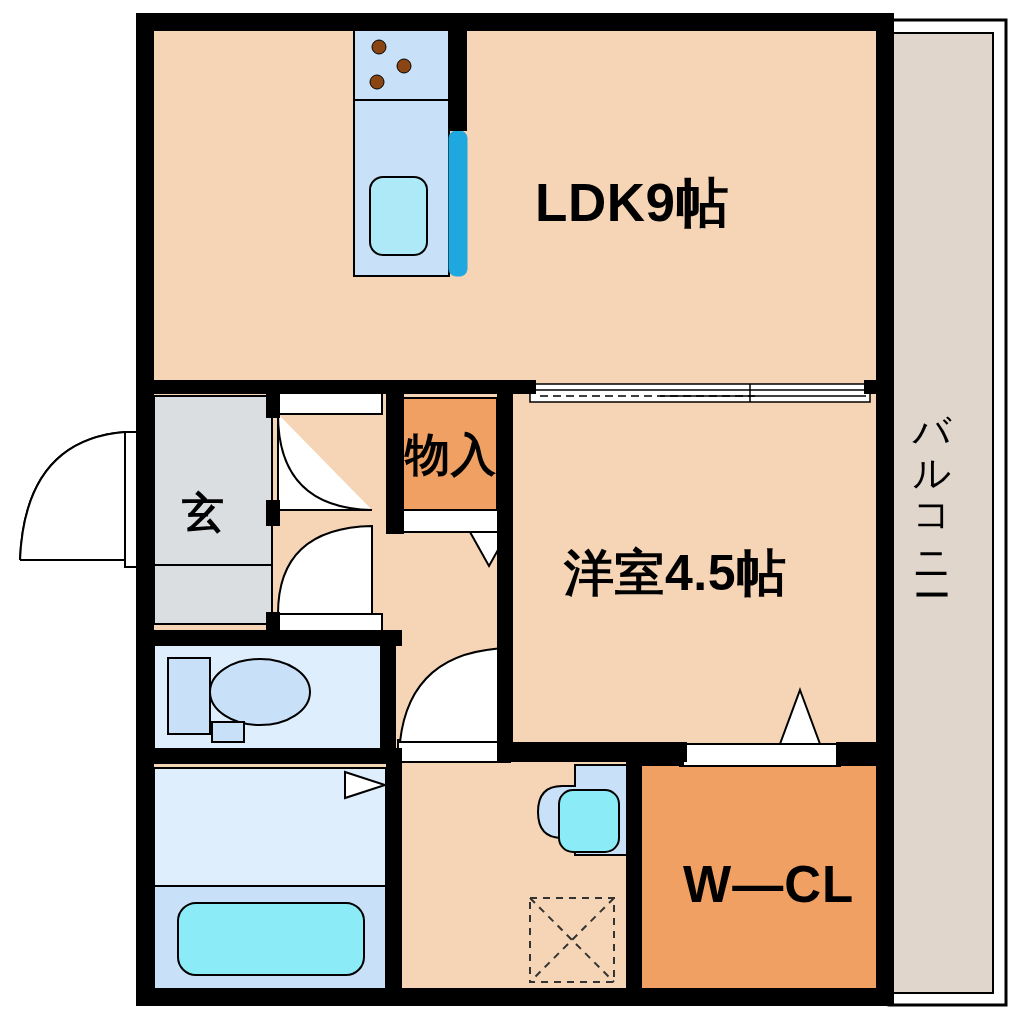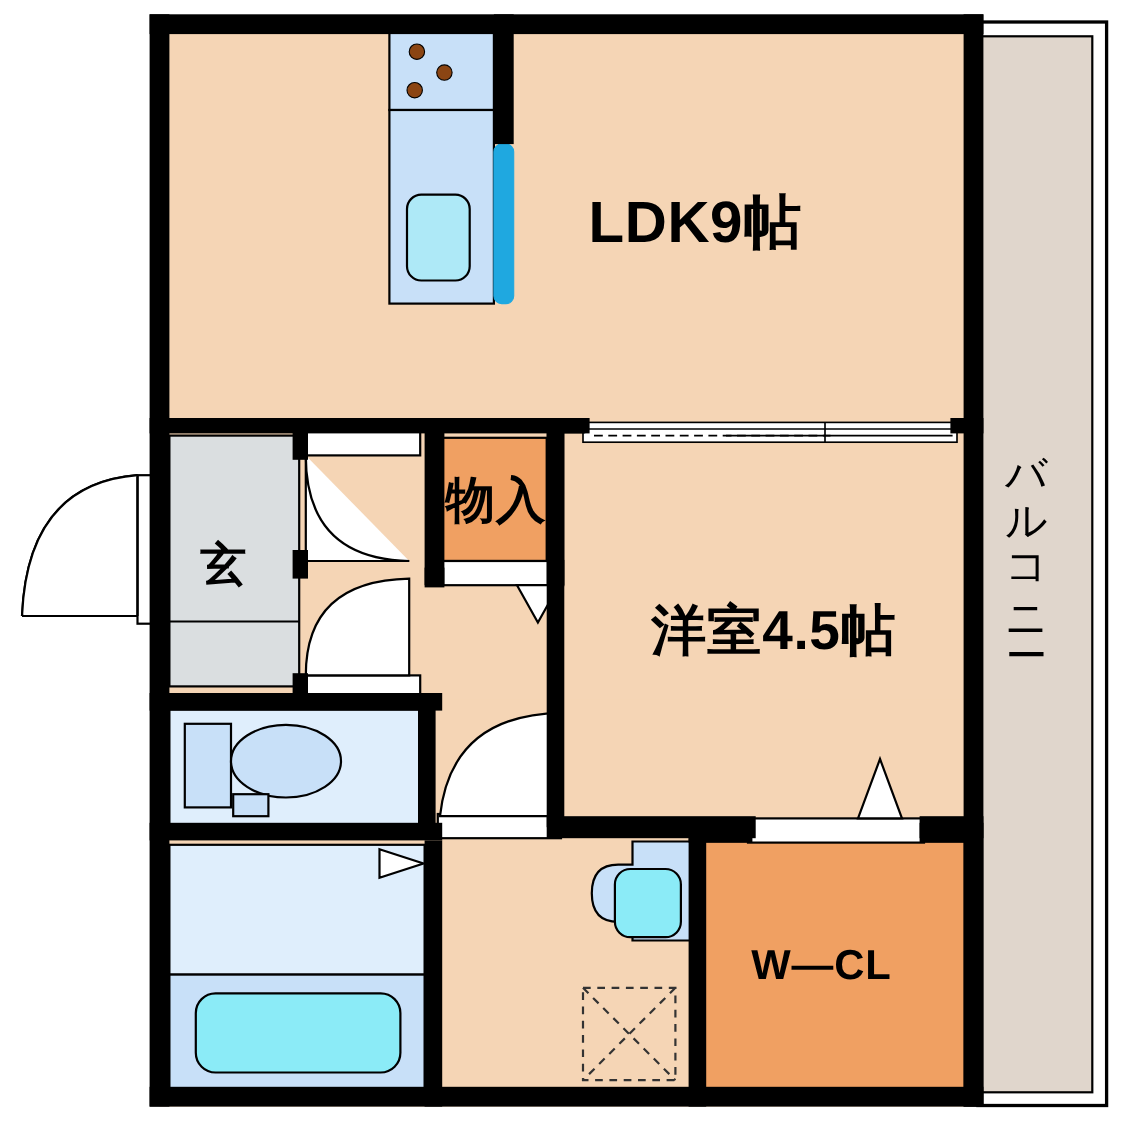--- a/index.html
+++ b/index.html
@@ -26,22 +26,22 @@
   }
   .room-label {
     position: absolute;
     color: #000000;
     font-weight: 700;
     white-space: nowrap;
     line-height: 1;
     letter-spacing: 0.01em;
   }
   .lbl-ldk   { left: 535px; top: 176px; font-size: 53px; }
-  .lbl-washitsu { left: 564px; top: 548px; font-size: 50px; margin-left: 28px; }
-  .lbl-wcl   { left: 683px; top: 859px; font-size: 38px; letter-spacing: 0.02em; text-align: right; }
+  .lbl-washitsu { left: 564px; top: 548px; font-size: 50px; }
+  .lbl-wcl   { left: 683px; top: 859px; font-size: 51px; letter-spacing: 0.02em; text-align: right; }
   .lbl-mono  { left: 405px; top: 432px; font-size: 45px; letter-spacing: 0.02em; }
   .lbl-gen   { left: 182px; top: 492px; font-size: 42px; }
   .lbl-balcony {
     left: 913px; top: 388px;
     font-size: 38px;
     writing-mode: vertical-rl;
     text-orientation: upright;
     letter-spacing: 0.10em;
     font-weight: 500;
   }

